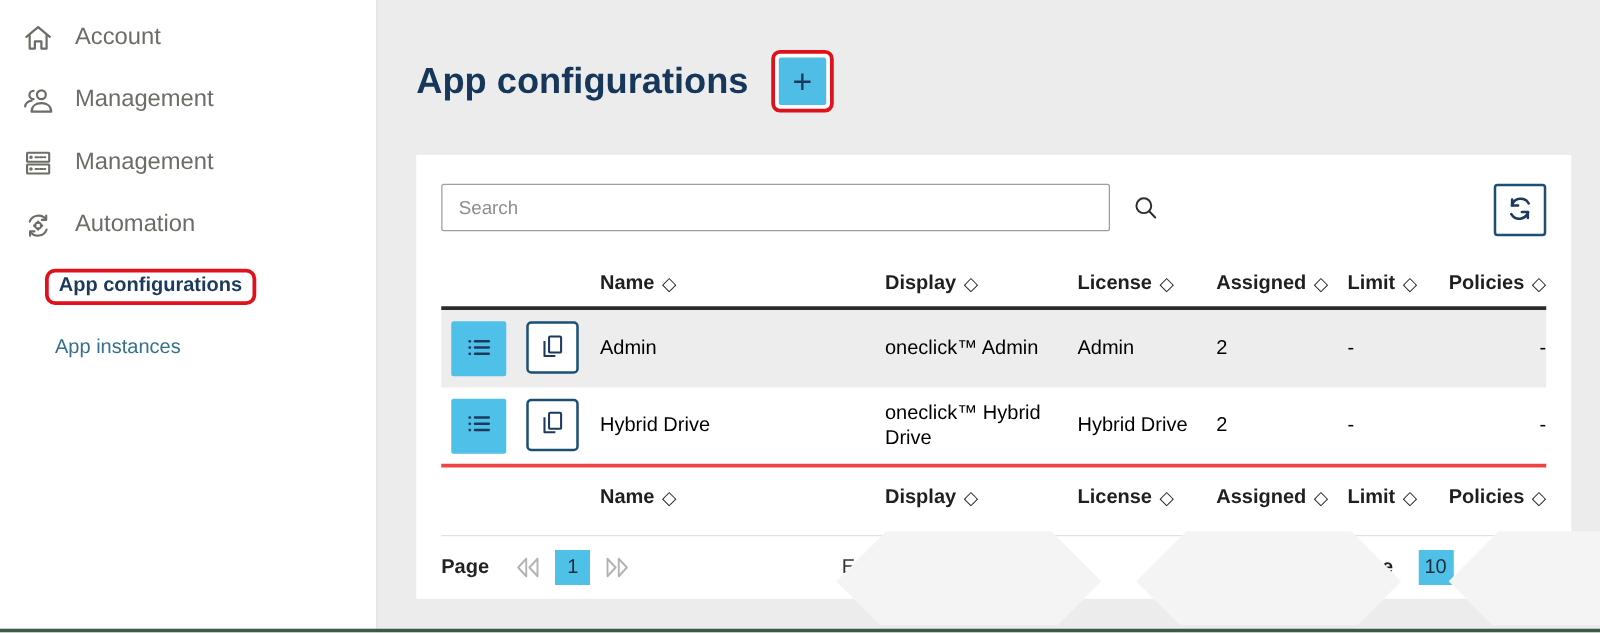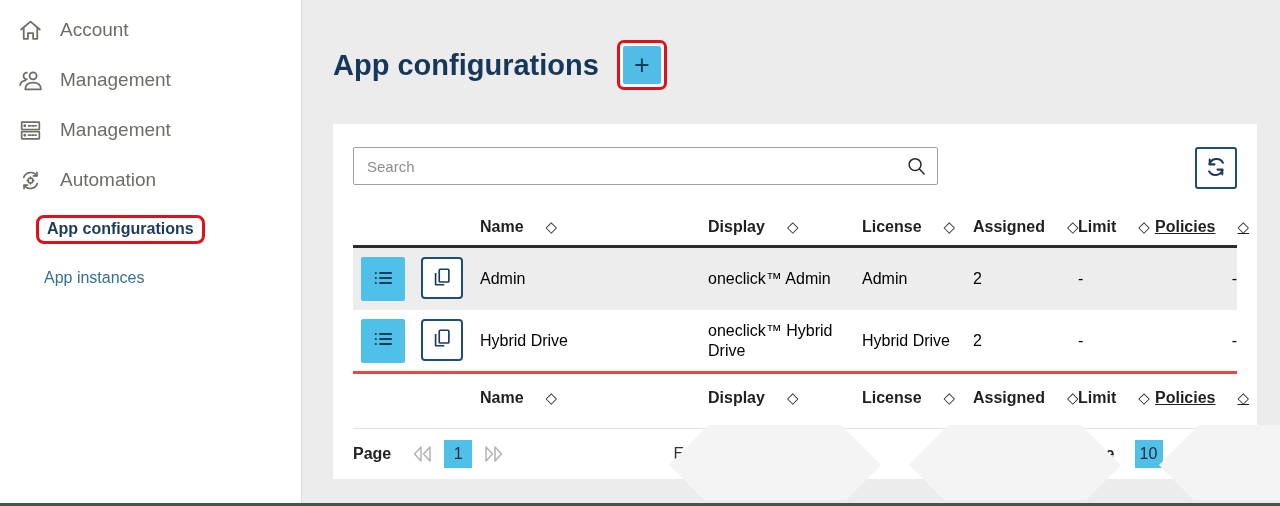--- a/index.html
+++ b/index.html
@@ -53,41 +53,41 @@
 
   .card {
     position:absolute; left:31px; top:124px; width:924px; bottom:24px;
     background:#ffffff; padding:23px 20px 0 20px;
   }
 
   
   .toolbar { position:relative; height:42px; }
   .search-wrap { position:relative; width:585px; }
   .search-input {
-    width:585px; height:38px; border:1px solid #9e9e9e; border-radius:2px;
+    width:535px; height:38px; border:1px solid #9e9e9e; border-radius:2px;
     font-size:15px; padding:0 42px 0 13px; color:#14532d; outline:none;
     font-family:"Liberation Sans", sans-serif; background:#fff;
   }
   .search-input::placeholder { color:#8e8e8e; }
   .search-ico { position:absolute; right:10px; top:8px; cursor:pointer; }
   .refresh-btn {
     position:absolute; right:0; top:0; width:42px; height:42px;
     background:#fff; border:2px solid #1d4e73; border-radius:3px; cursor:pointer;
     display:flex; align-items:center; justify-content:center;
   }
 
   
   .tbl { margin-top:19px; }
   .trow { display:grid; grid-template-columns:127px 228px 154px 111px 105px 77px 82px; align-items:center; }
   .hrow { height:40px; font-weight:bold; font-size:16px; color:#1f1f1f; }
   .hrow.top { border-bottom:3px solid #2b2b2b; }
   .hrow.bottom { height:47px; align-items:center; }
-  .hcell { display:flex; align-items:center; gap:22px; cursor:pointer; }
+  .hcell { display:flex; align-items:center; gap:6px; cursor:pointer; }
   .hcell .sort { font-size:15px; font-weight:normal; color:#1f1f1f; }
-  .col-policies { text-align:right;text-decoration:underline; }
+  .col-policies { justify-content:flex-end; text-align:right; }
   .drow { font-size:16px; color:#000000; }
   .drow.alt { background:#ededed; }
   .drow.r1 { height:62px; }
   .drow.r2 { height:64px; border-bottom:3px solid #ef4444; }
   .dcell { padding-right:10px; line-height:1.25; }
   .dcell.right { text-align:right; padding-right:0; }
   .actions { display:flex; gap:16px; padding-left:8px; }
   .act-btn { width:44px; height:44px; display:flex; align-items:center; justify-content:center; cursor:pointer; }
   .act-list { background:#4fc0e8; border:none; border-radius:2px; }
   .act-copy { background:#fff; border:2px solid #1d4e73; border-radius:4px; width:42px; height:42px; }

